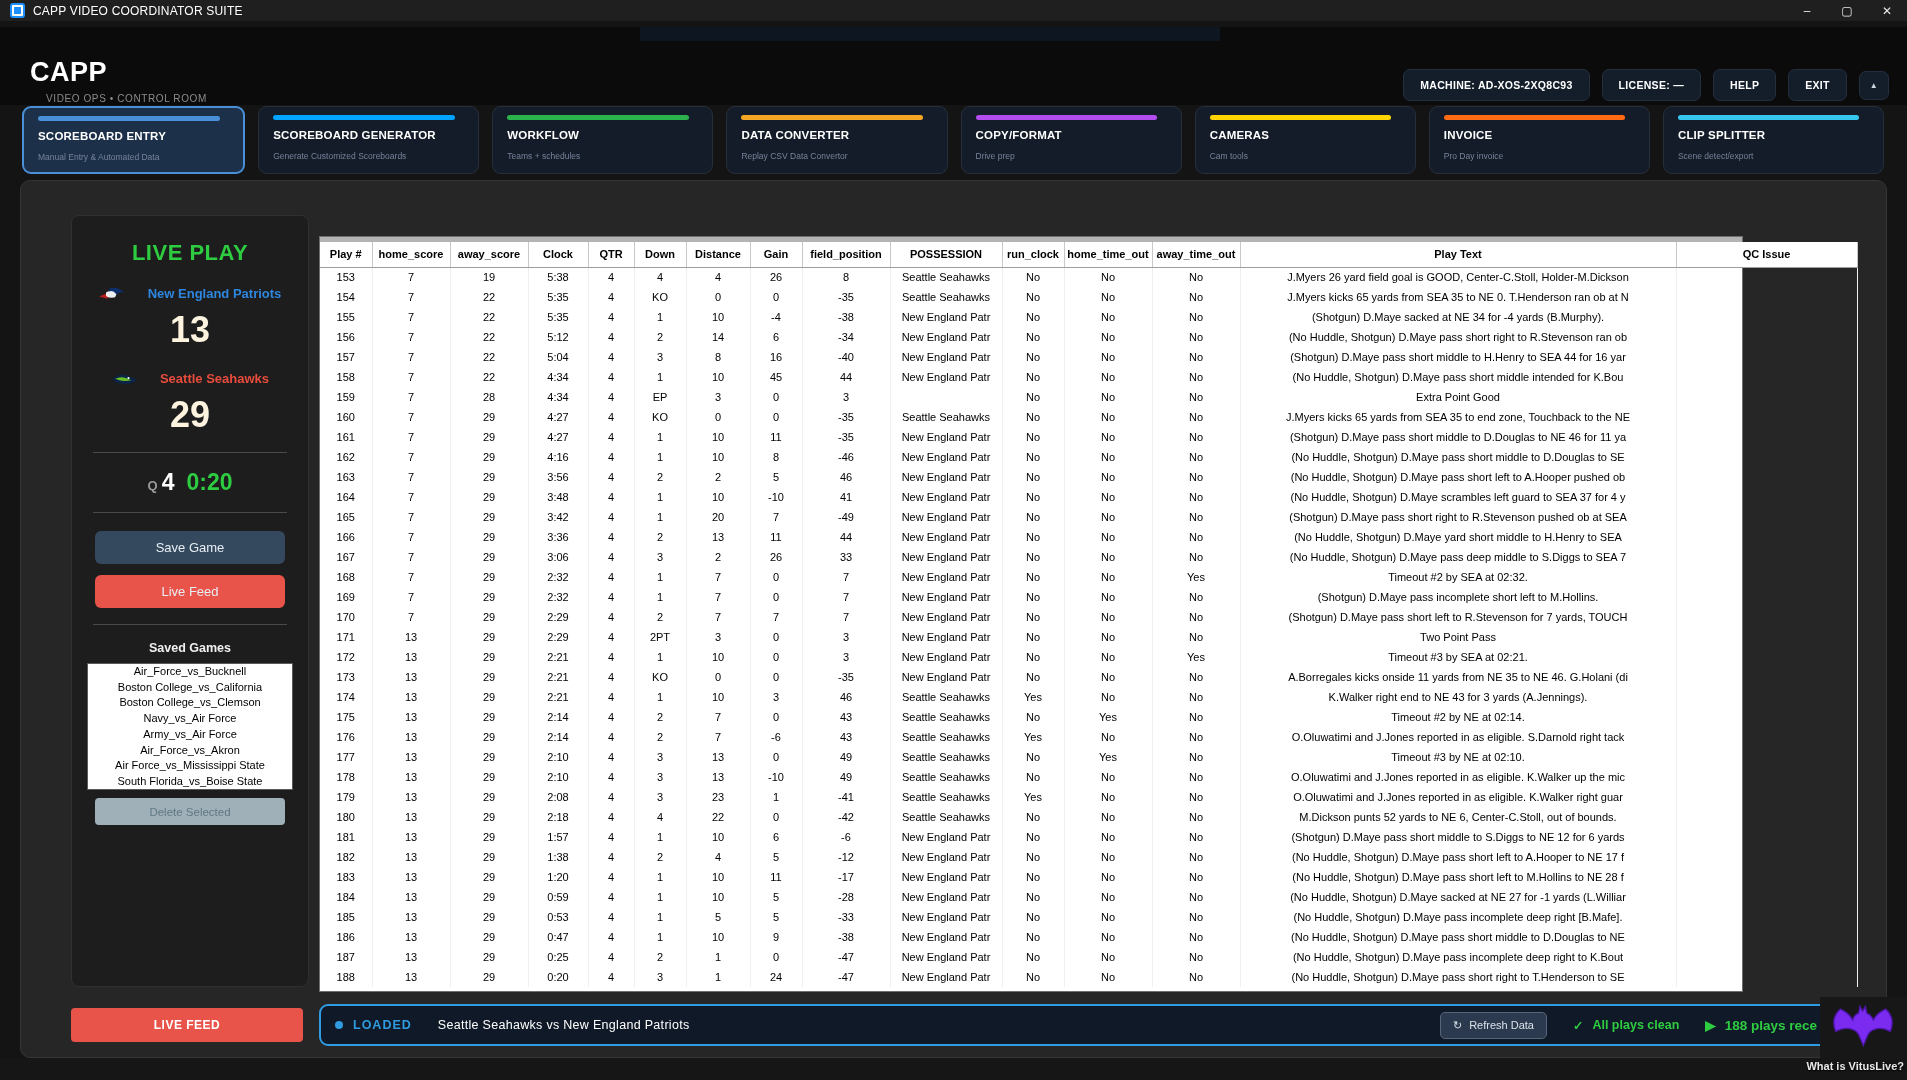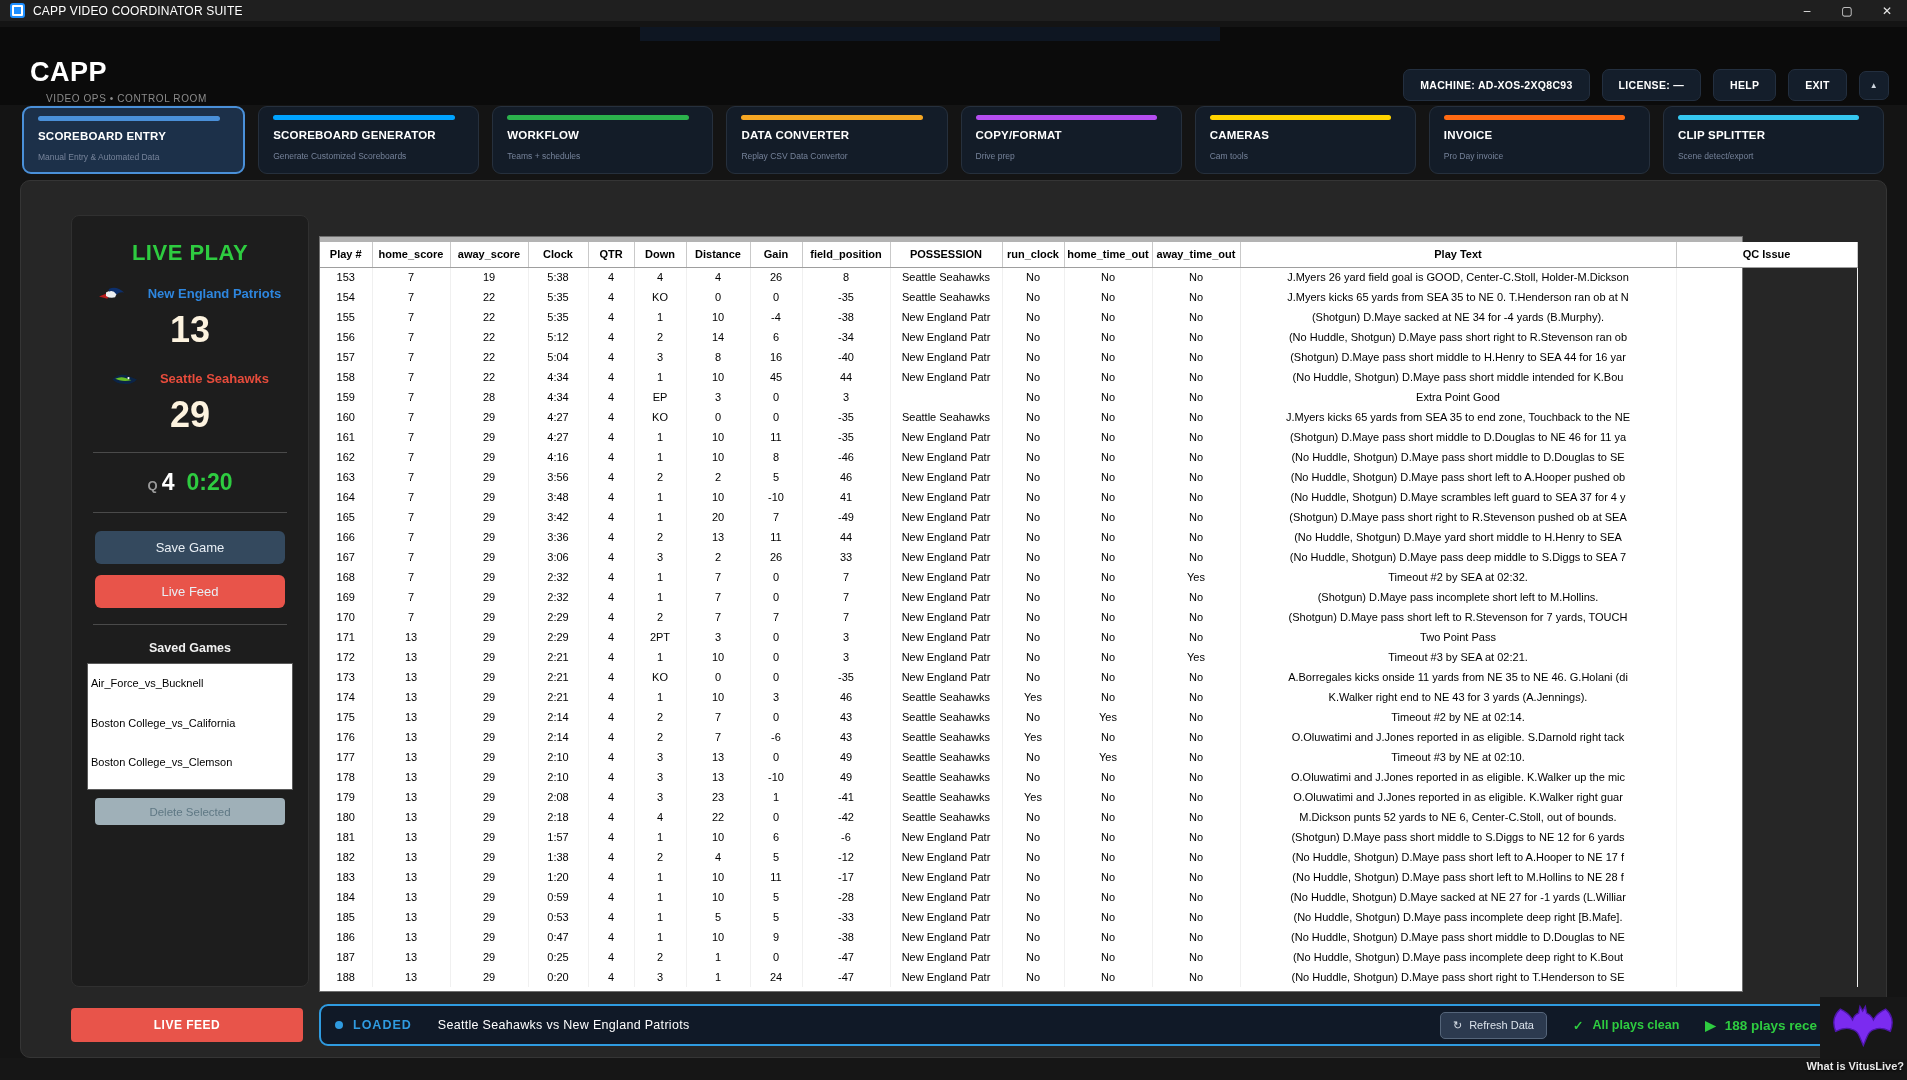--- a/index.html
+++ b/index.html
@@ -41,21 +41,21 @@
   .quarter-row { margin-top:16px; display:flex; align-items:baseline; gap:4px; }
   .q-prefix { color:#9a9a9a; font-size:13px; font-weight:bold; }
   .q-num { color:#fff; font-size:23px; font-weight:bold; }
   .q-clock { color:#2ecc40; font-size:23px; font-weight:bold; margin-left:8px; }
   .btn { width:190px; height:33px; border-radius:6px; display:flex; align-items:center; justify-content:center;
     font-size:13px; color:#e8eef4; }
   .btn-save { margin-top:18px; background:#34495e; }
   .btn-livefeed { margin-top:11px; background:#e8544a; }
   .saved-title { margin-top:16px; color:#f0f0f0; font-size:12.5px; font-weight:bold; }
   .saved-list { margin-top:8px; width:206px; height:127px; background:#fff; border:1px solid #5a5a5a; overflow:hidden; }
-  .saved-item { font-size:11px; color:#000; padding:12px 3px; line-height:15.7px; white-space:nowrap; }
+  .saved-item { font-size:11px; color:#000; padding:0 3px; line-height:15.7px; white-space:nowrap;text-align:center; }
   .btn-delete { margin-top:8px; width:190px; height:27px; background:#9fb0b8; color:#5f7884; font-size:11.5px; border-radius:4px; }
   .live-feed-main { position:absolute; left:50px; top:827px; width:232px; height:34px; background:#e8544a;
     border-radius:4px; color:#fff; font-size:12px; font-weight:bold; letter-spacing:.5px;
     display:flex; align-items:center; justify-content:center; }
   .table-wrap { position:absolute; left:298px; top:55px; width:1424px; height:756px; background:#fff;
     border:1px solid #6e6e6e; }
   .table-top-strip { height:5px; background:#b3b3b3; }
   table { border-collapse:collapse; table-layout:fixed; width:100%; }
   th { font-size:11px; font-weight:bold; color:#000; height:25px; border-right:1px solid #c9c9c9;
     border-bottom:1px solid #9e9e9e; white-space:nowrap; overflow:hidden; background:#fff; }

